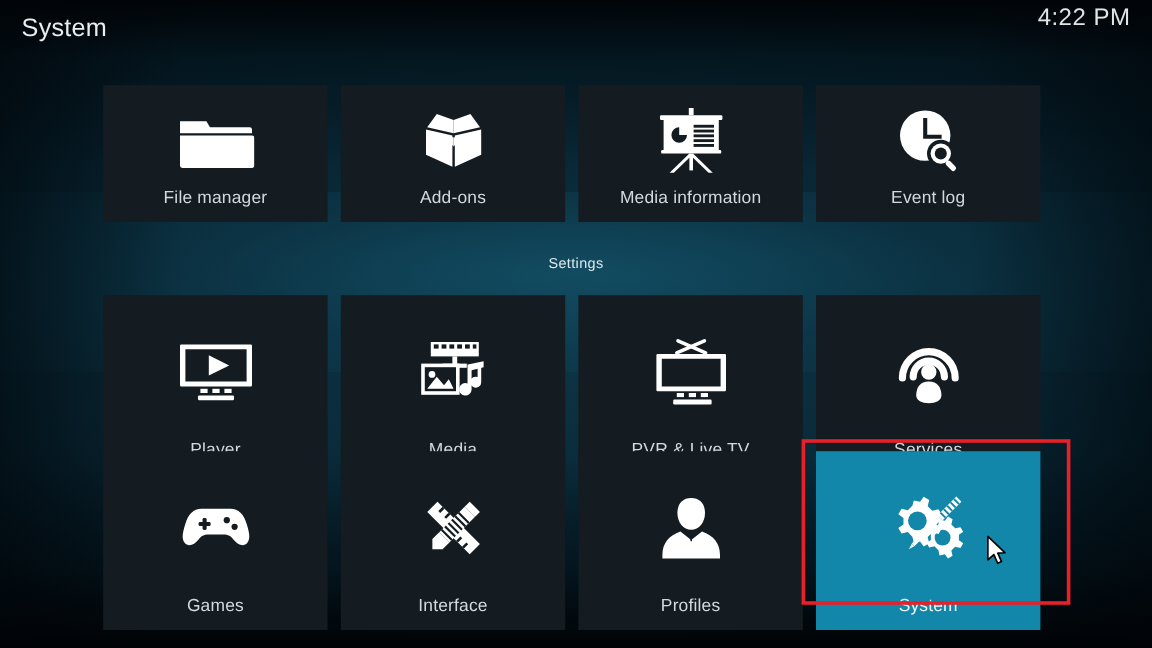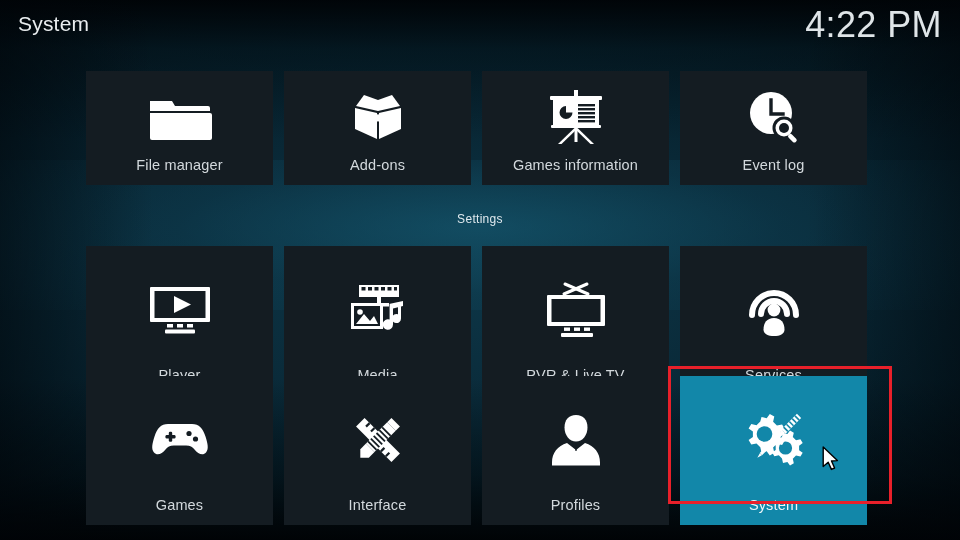--- a/index.html
+++ b/index.html
@@ -72,21 +72,21 @@
     top: 12px;
     font-size: 21px;
     color: #e9edef;
     letter-spacing: 0.2px;
     font-weight: 400;
   }
   .clock {
     position: absolute;
     right: 18px;
     top: 4px;
-    font-size: 36px;
+    font-size: 20px;
     color: #dfe5e8;
     letter-spacing: 0.4px;
     font-weight: 300;
   }
 
   
   .grid {
     position: absolute;
     left: 86px;
     top: 0;
@@ -232,21 +232,21 @@
             <g fill="#141c22">
               <path d="M20 17 a6.5 6.5 0 1 0 6.5 6.5 H20 z"></path>
               <rect x="32" y="15" width="17" height="2.4"></rect>
               <rect x="32" y="19" width="17" height="2.4"></rect>
               <rect x="32" y="23" width="17" height="2.4"></rect>
               <rect x="32" y="27" width="17" height="2.4"></rect>
               <rect x="32" y="31" width="17" height="2.4"></rect>
             </g>
           </svg>
         </div>
-        <div class="label">Games information</div>
+        <div class="label">Media information</div>
       </div>
 
       <div class="tile">
         <div class="icon-wrap">
           <svg width="58" height="56" viewBox="0 0 58 56" fill="#ffffff">
             <circle cx="26" cy="24" r="21"></circle>
             <g stroke="#141c22" stroke-width="3.4" stroke-linecap="square" fill="none">
               <path d="M26 11 V25 H38"></path>
             </g>
             <circle cx="39" cy="39" r="11.5" fill="#141c22"></circle>

